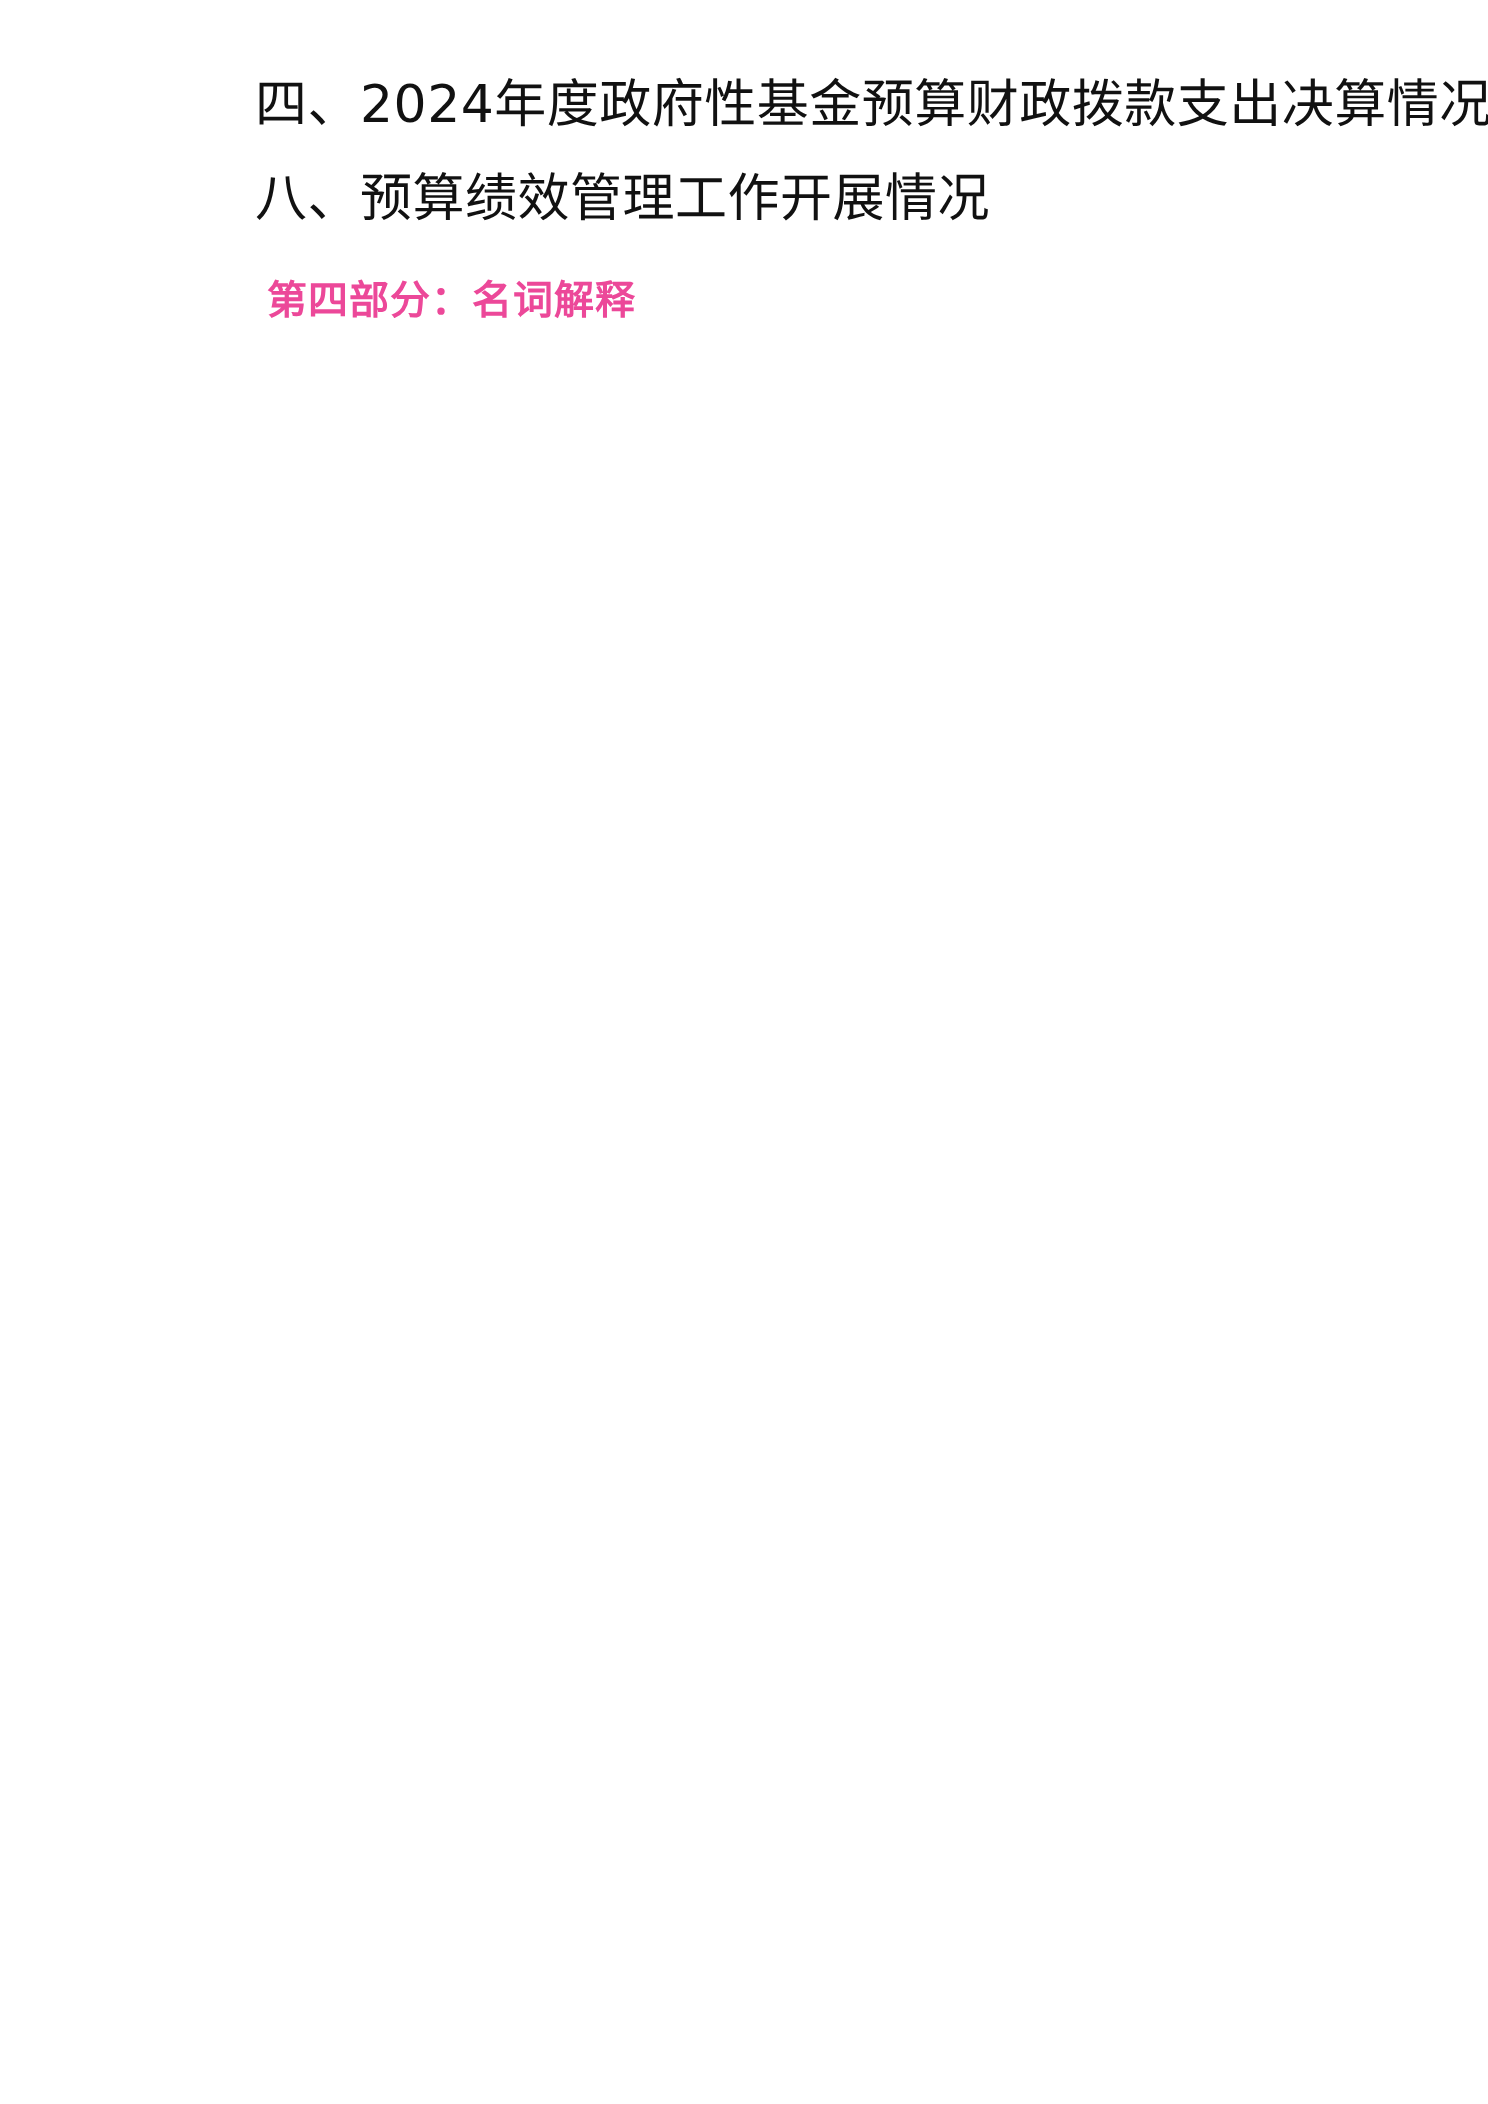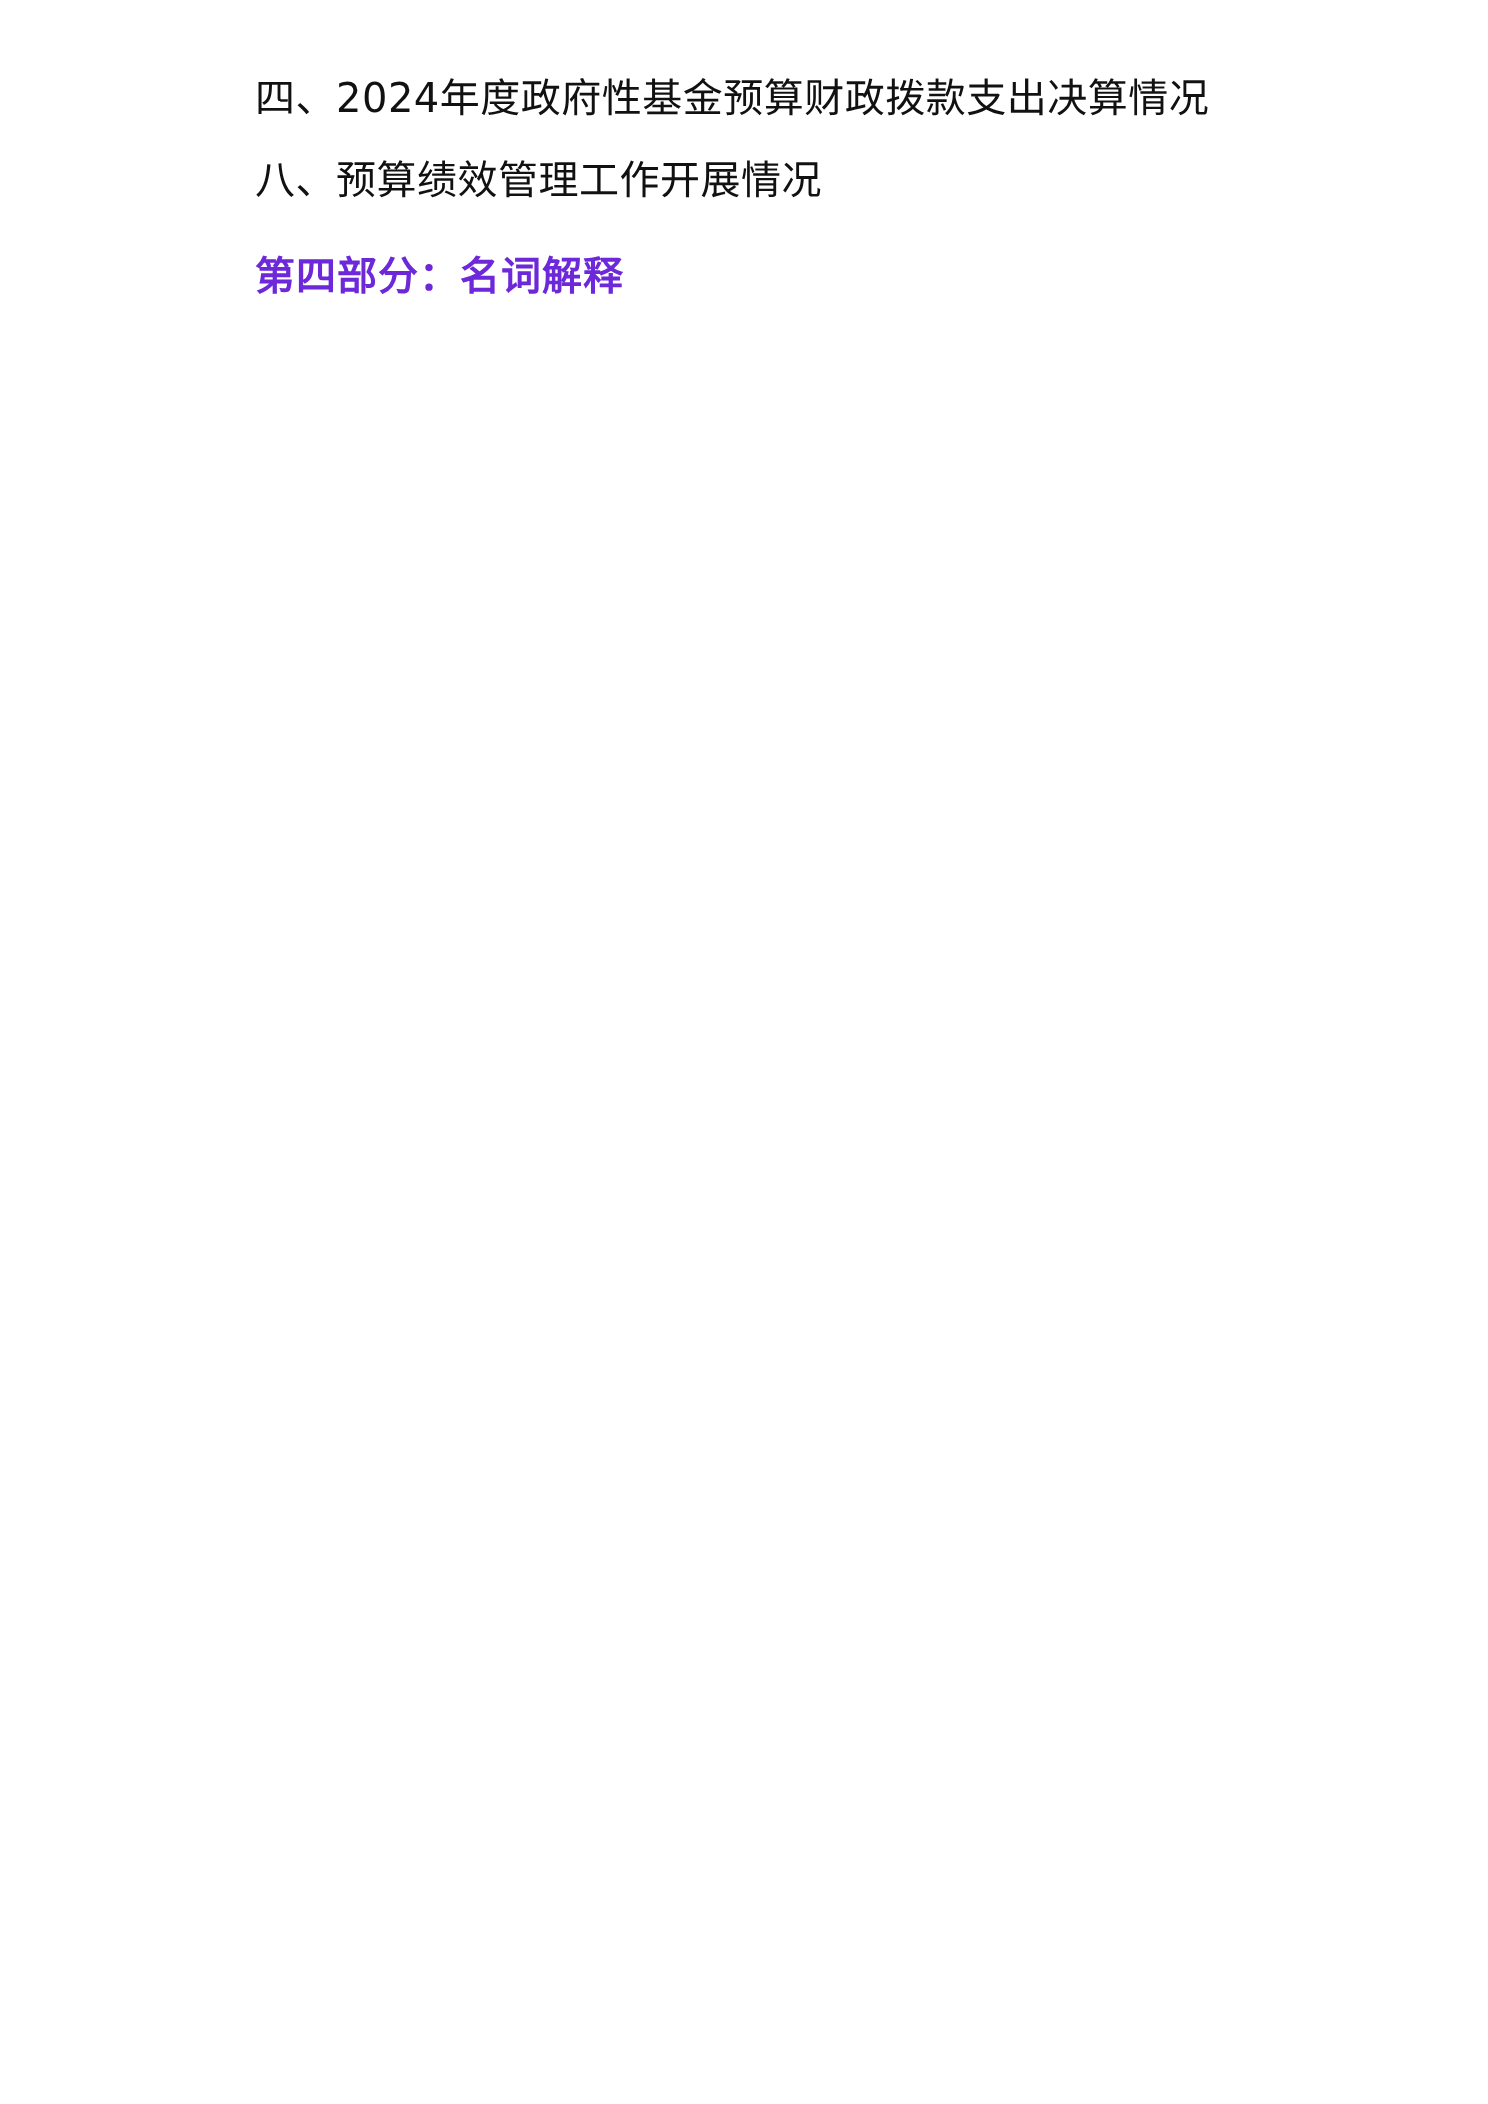--- a/index.html
+++ b/index.html
@@ -22,40 +22,40 @@
     height: 2104px;
     padding: 60px 150px 0 255px;
     background: #ffffff;
   }
   .toc-list {
     margin: 0;
     padding: 0;
     list-style: none;
   }
   .toc-item {
-    font-size: 40px;
+    font-size: 52px;
     line-height: 1.0;
     letter-spacing: 0.5px;
     margin: 0 0 42px 0;
     white-space: nowrap;
     color: #111111;
     font-family: "DejaVu Sans", "Liberation Sans", sans-serif;
     font-weight: 400;
   }
   .toc-item:first-child {
     margin-top: 18px;
   }
   .section-heading {
     font-size: 40px;
     line-height: 1.0;
     letter-spacing: 1px;
-    margin: 0;
+    margin: 12px;
     padding-top: 14px;
     font-weight: 700;
-    color: #6d28d9;
+    color: #ec4899;
     font-family: "DejaVu Sans", "Liberation Sans", sans-serif;
     white-space: nowrap;
   }
   .spacer-body {
     height: 1400px;
   }
 </style>
 </head>
 <body>
 

